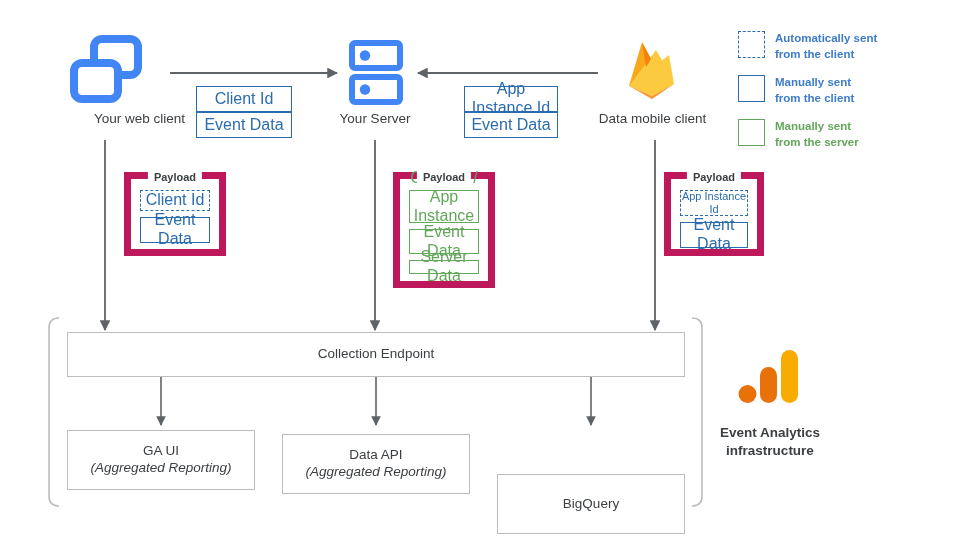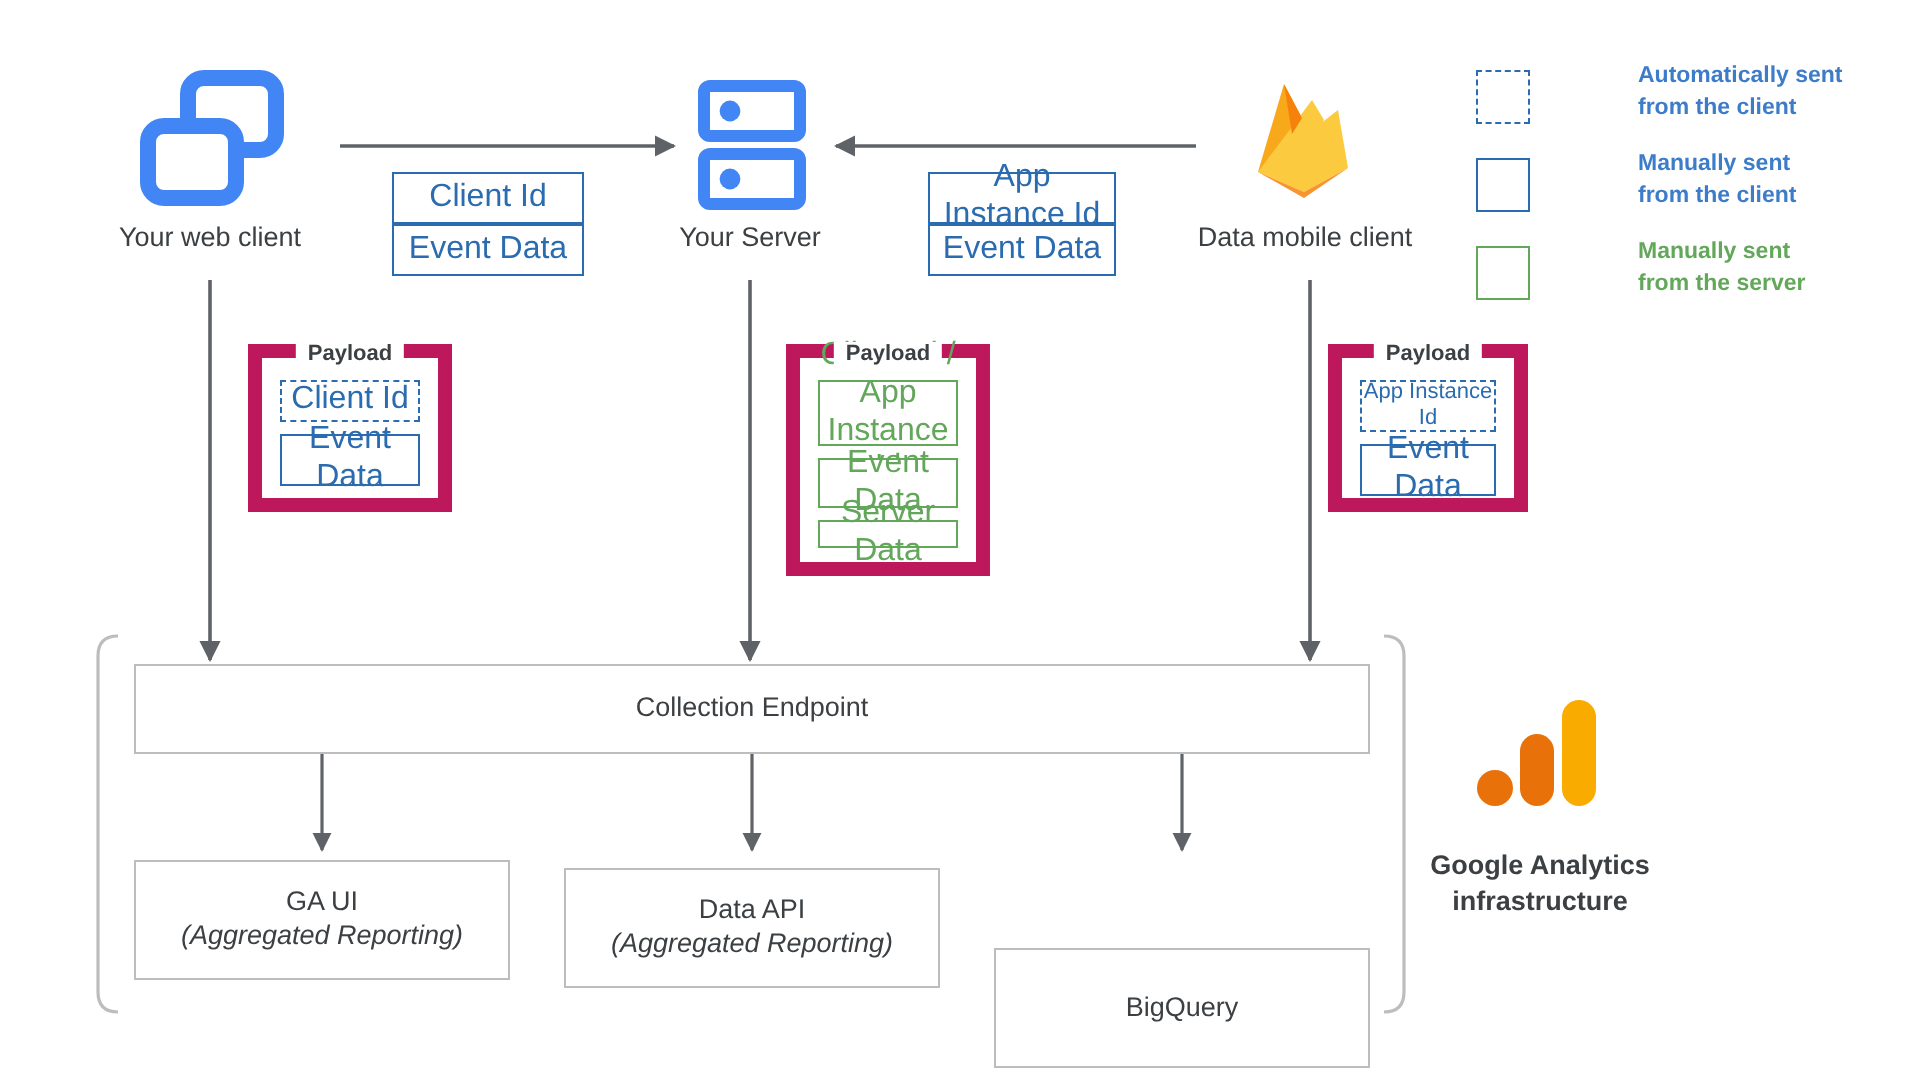--- a/index.html
+++ b/index.html
@@ -44,21 +44,21 @@
 
   
   .gbox{
     box-sizing:border-box;border:1px solid #bdbdbd;background:#fff;
     display:flex;flex-direction:column;align-items:center;justify-content:center;
     text-align:center;font-size:13.5px;color:#3c4043;line-height:1.25;
   }
   .gbox .sub{font-style:italic;}
 
   
-  .legend-row{display:flex;align-items:flex-end;margin-bottom:13px;gap:44px;}
+  .legend-row{display:flex;align-items:flex-start;margin-bottom:13px;}
   .legend-swatch{
     box-sizing:border-box;width:27px;height:27px;flex:0 0 27px;margin-right:10px;background:#fff;
   }
   .legend-swatch.dashed-blue{border:1.5px dashed #2b6cb0;}
   .legend-swatch.solid-blue{border:1.5px solid #2b6cb0;}
   .legend-swatch.solid-green{border:1.5px solid #62a75a;}
   .legend-text{font-size:11.5px;line-height:1.35;font-weight:bold;white-space:pre-line;}
   .legend-text.blue{color:#3d7cc9;}
   .legend-text.green{color:#62a75a;}
 
@@ -96,21 +96,21 @@
 </svg>
 
 <div class="abs" style="left:60px;top:34px;width:92px;">
   <div style="display:flex;justify-content:center;">
     <svg width="72" height="74" viewBox="0 0 72 74">
       <rect x="24" y="5" width="44" height="36" rx="8" ry="8" fill="none" stroke="#4285f4" stroke-width="8"></rect>
       <rect x="4" y="29" width="44" height="36" rx="8" ry="8" fill="#ffffff" stroke="#4285f4" stroke-width="8"></rect>
     </svg>
   </div>
 </div>
-<div class="abs node-label" style="left:25px;top:111px;width:160px;">Your web client</div>
+<div class="abs node-label" style="left:25px;top:111px;width:160px;text-align:right;">Your web client</div>
 
 <div class="abs" style="left:345px;top:40px;width:62px;">
   <div style="display:flex;justify-content:center;">
     <svg width="58" height="66" viewBox="0 0 58 66">
       <rect x="5" y="3" width="48" height="25" rx="3" ry="3" fill="#ffffff" stroke="#4285f4" stroke-width="6"></rect>
       <circle cx="18" cy="15.5" r="5.2" fill="#4285f4"></circle>
       <rect x="5" y="37" width="48" height="25" rx="3" ry="3" fill="#ffffff" stroke="#4285f4" stroke-width="6"></rect>
       <circle cx="18" cy="49.5" r="5.2" fill="#4285f4"></circle>
     </svg>
   </div>
@@ -174,21 +174,21 @@
   <div>BigQuery</div>
 </div>
 
 <div class="abs" style="left:738px;top:348px;">
   <svg width="62" height="62" viewBox="0 0 62 62">
     <rect x="43" y="2" width="17" height="53" rx="8.5" ry="8.5" fill="#f9ab00"></rect>
     <rect x="22" y="19" width="17" height="36" rx="8.5" ry="8.5" fill="#e8710a"></rect>
     <circle cx="9.5" cy="46" r="9" fill="#e8710a"></circle>
   </svg>
 </div>
-<div class="abs ga-caption" style="left:700px;top:424px;width:140px;white-space:pre-line;">Google Analytics
+<div class="abs ga-caption" style="left:700px;top:424px;width:140px;white-space:pre-line;">Event Analytics
 infrastructure</div>
 
 <div class="abs" style="left:738px;top:31px;width:215px;">
 
   <div class="legend-row">
     <div class="legend-swatch dashed-blue"></div>
     <div class="legend-text blue">Automatically sent
 from the client</div>
   </div>
 

